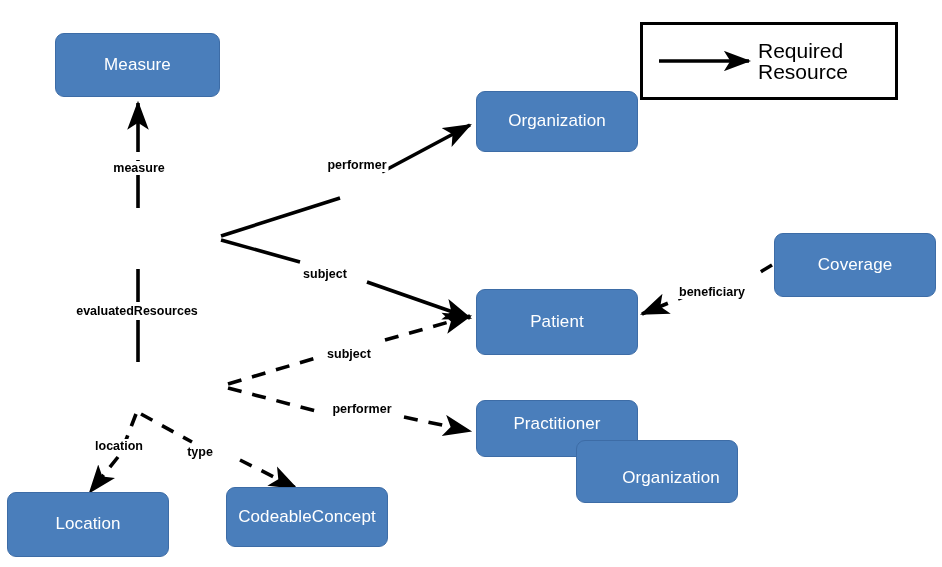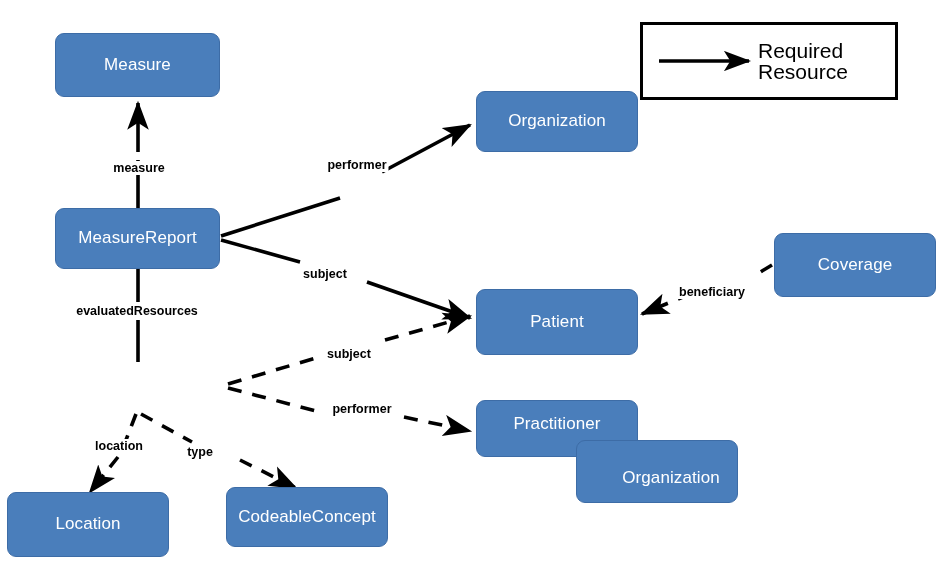--- a/index.html
+++ b/index.html
@@ -146,23 +146,20 @@
     <g>
       <line x1="772" y1="265" x2="752" y2="277" stroke="#000000" stroke-width="3.6" stroke-dasharray="13,11"></line>
       <line x1="690" y1="294" x2="642" y2="314" stroke="#000000" stroke-width="3.6" stroke-dasharray="13,11" marker-end="url(#arrowhead)"></line>
     </g>
   </svg>
 
   <div class="node" style="left:55px; top:33px; width:165px; height:64px;">
     <span class="node-label">Measure</span>
   </div>
 
-  <div class="node" style="left:55px; top:208px; width:165px; height:61px;">
-    <span class="node-label">MeasureReport</span>
-  </div>
 
 
   <div class="node" style="left:7px; top:492px; width:162px; height:65px;">
     <span class="node-label">Location</span>
   </div>
 
   <div class="node" style="left:226px; top:487px; width:162px; height:60px;">
     <span class="node-label">CodeableConcept</span>
   </div>
 

